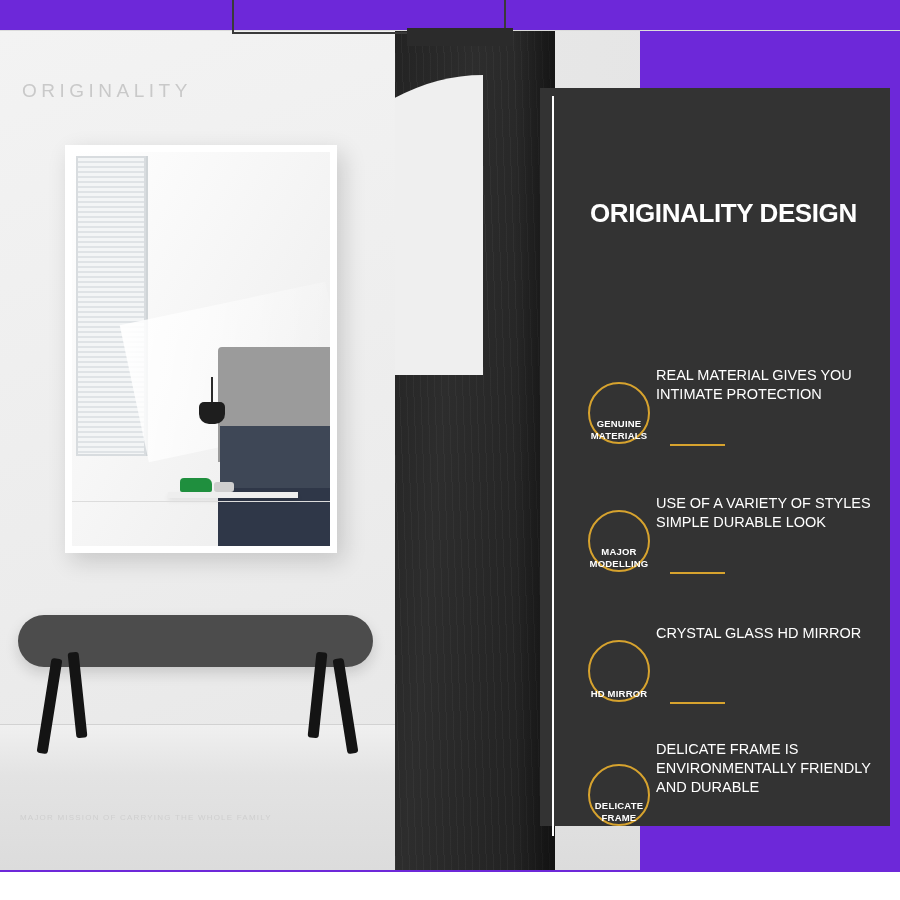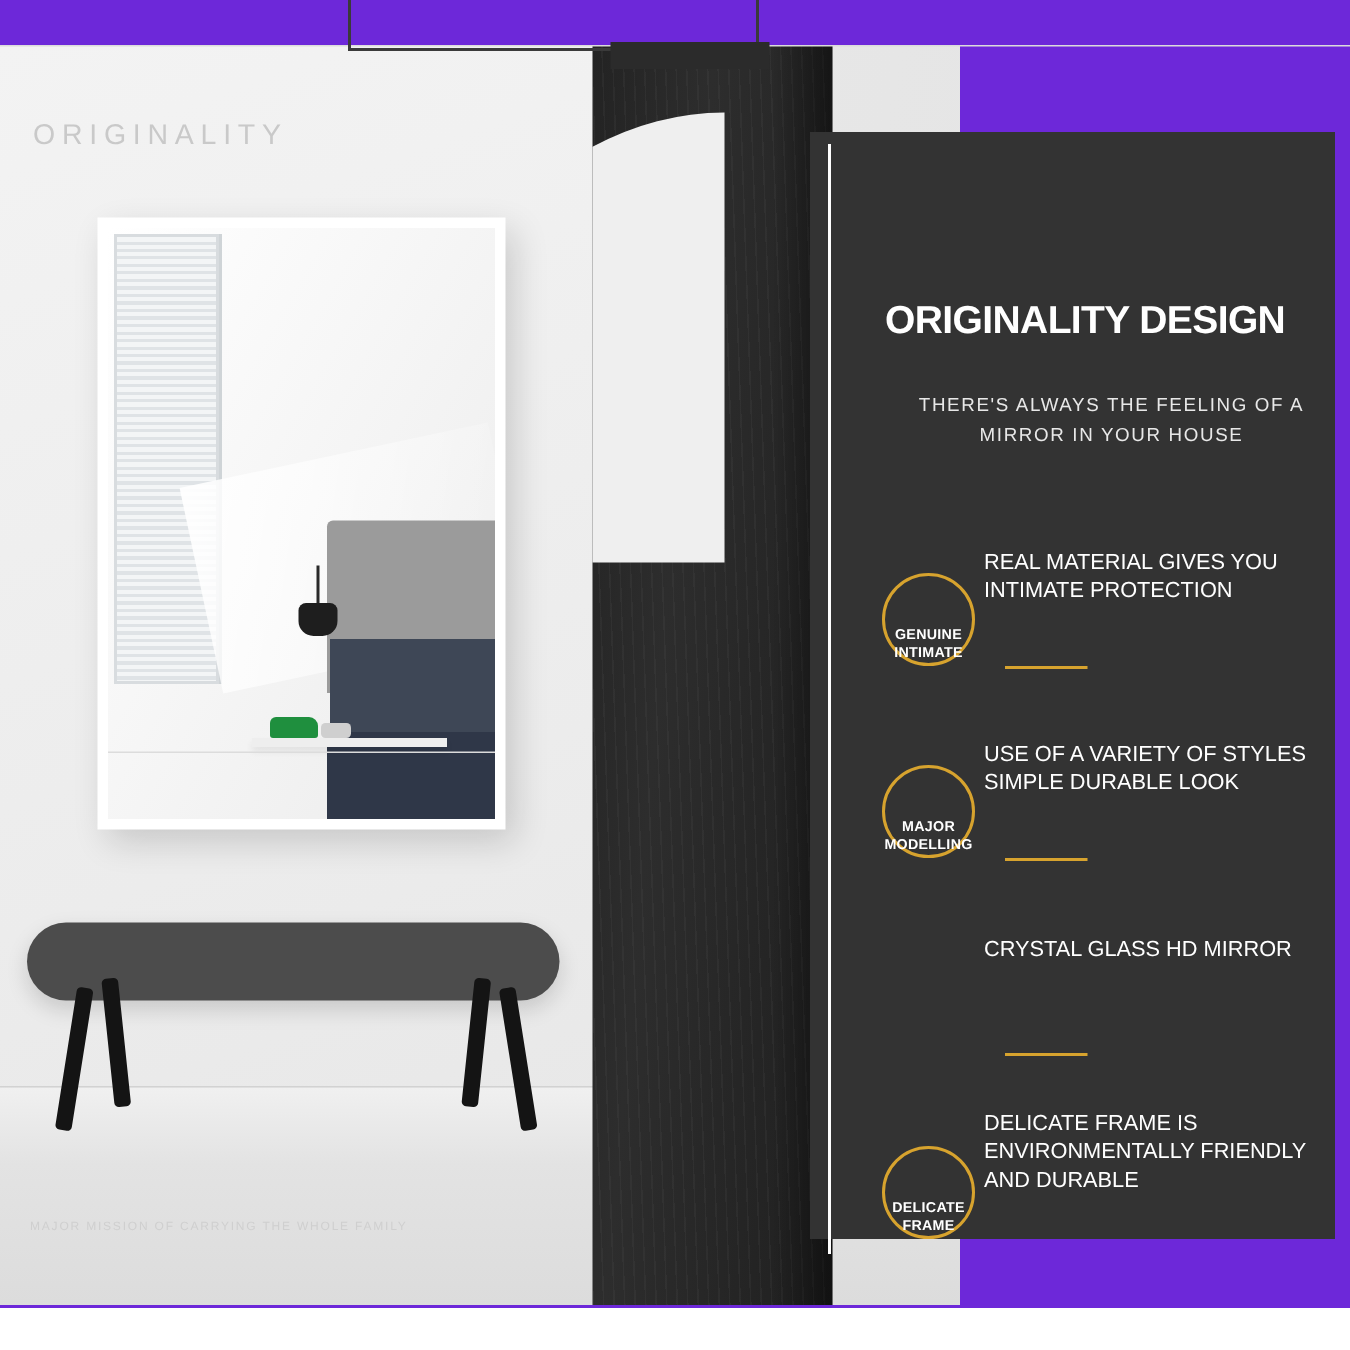--- a/index.html
+++ b/index.html
@@ -409,41 +409,44 @@
     <div class="arch-grain"></div>
     <div class="arch-curve"></div>
     <div class="arch-inner-shadow"></div>
   </div>
 
   <div class="panel"></div>
   <div class="panel-rule"></div>
 
   <div class="panel-inner">
     <div class="panel-title">ORIGINALITY DESIGN</div>
-    <div class="panel-sub">THERE'S ALWAYS THE FEELING OF A MIRROR IN YOUR HOUSE</div>
 
     <div class="feature f1">
       <div class="badge">
         <span>GENUINE</span>
-        <span>INTIMATE</span>
+        <span>MATERIALS</span>
       </div>
       <div class="ftext">REAL MATERIAL GIVES YOU INTIMATE PROTECTION</div>
       <div class="divider"></div>
     </div>
 
     <div class="feature f2">
       <div class="badge">
         <span>MAJOR</span>
         <span>MODELLING</span>
       </div>
       <div class="ftext">USE OF A VARIETY OF STYLES SIMPLE DURABLE LOOK</div>
       <div class="divider"></div>
     </div>
 
     <div class="feature f3">
+      <div class="badge">
+        <span>HD MIRROR</span>
+        <span></span>
+      </div>
       <div class="ftext">CRYSTAL GLASS HD MIRROR</div>
       <div class="divider"></div>
     </div>
 
     <div class="feature f4">
       <div class="badge">
         <span>DELICATE</span>
         <span>FRAME</span>
       </div>
       <div class="ftext">DELICATE FRAME IS ENVIRONMENTALLY FRIENDLY AND DURABLE</div>

